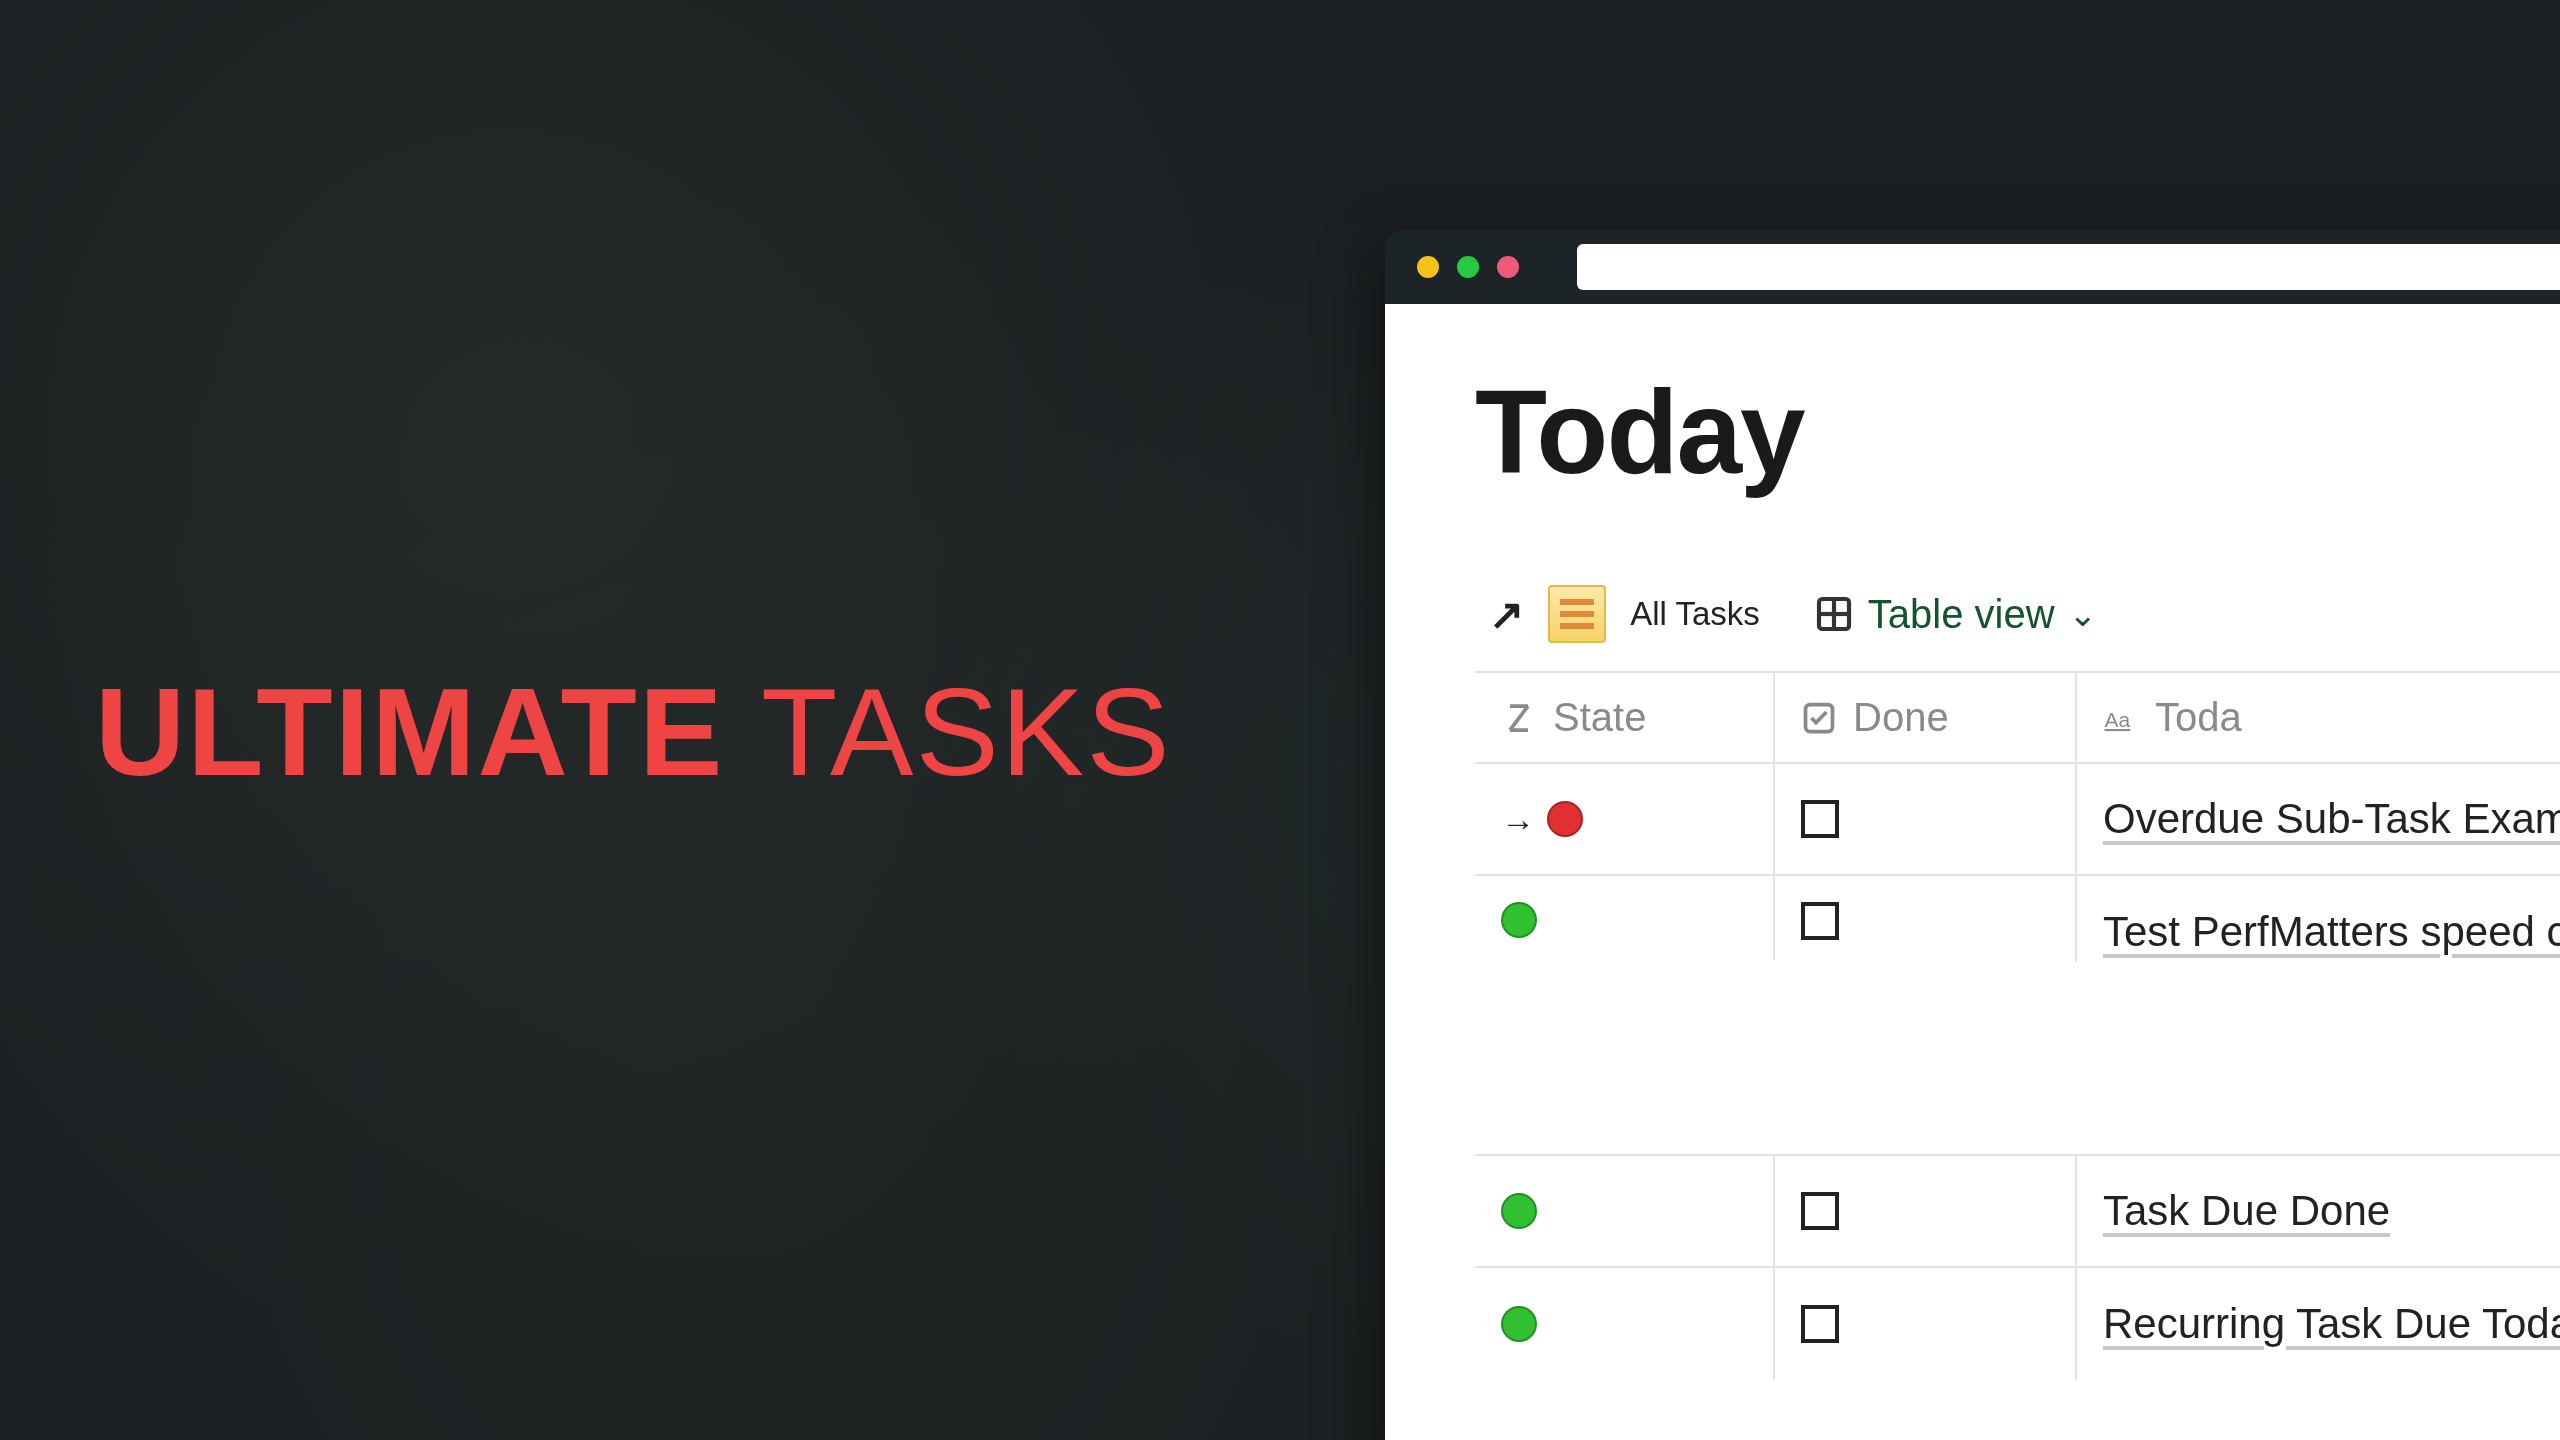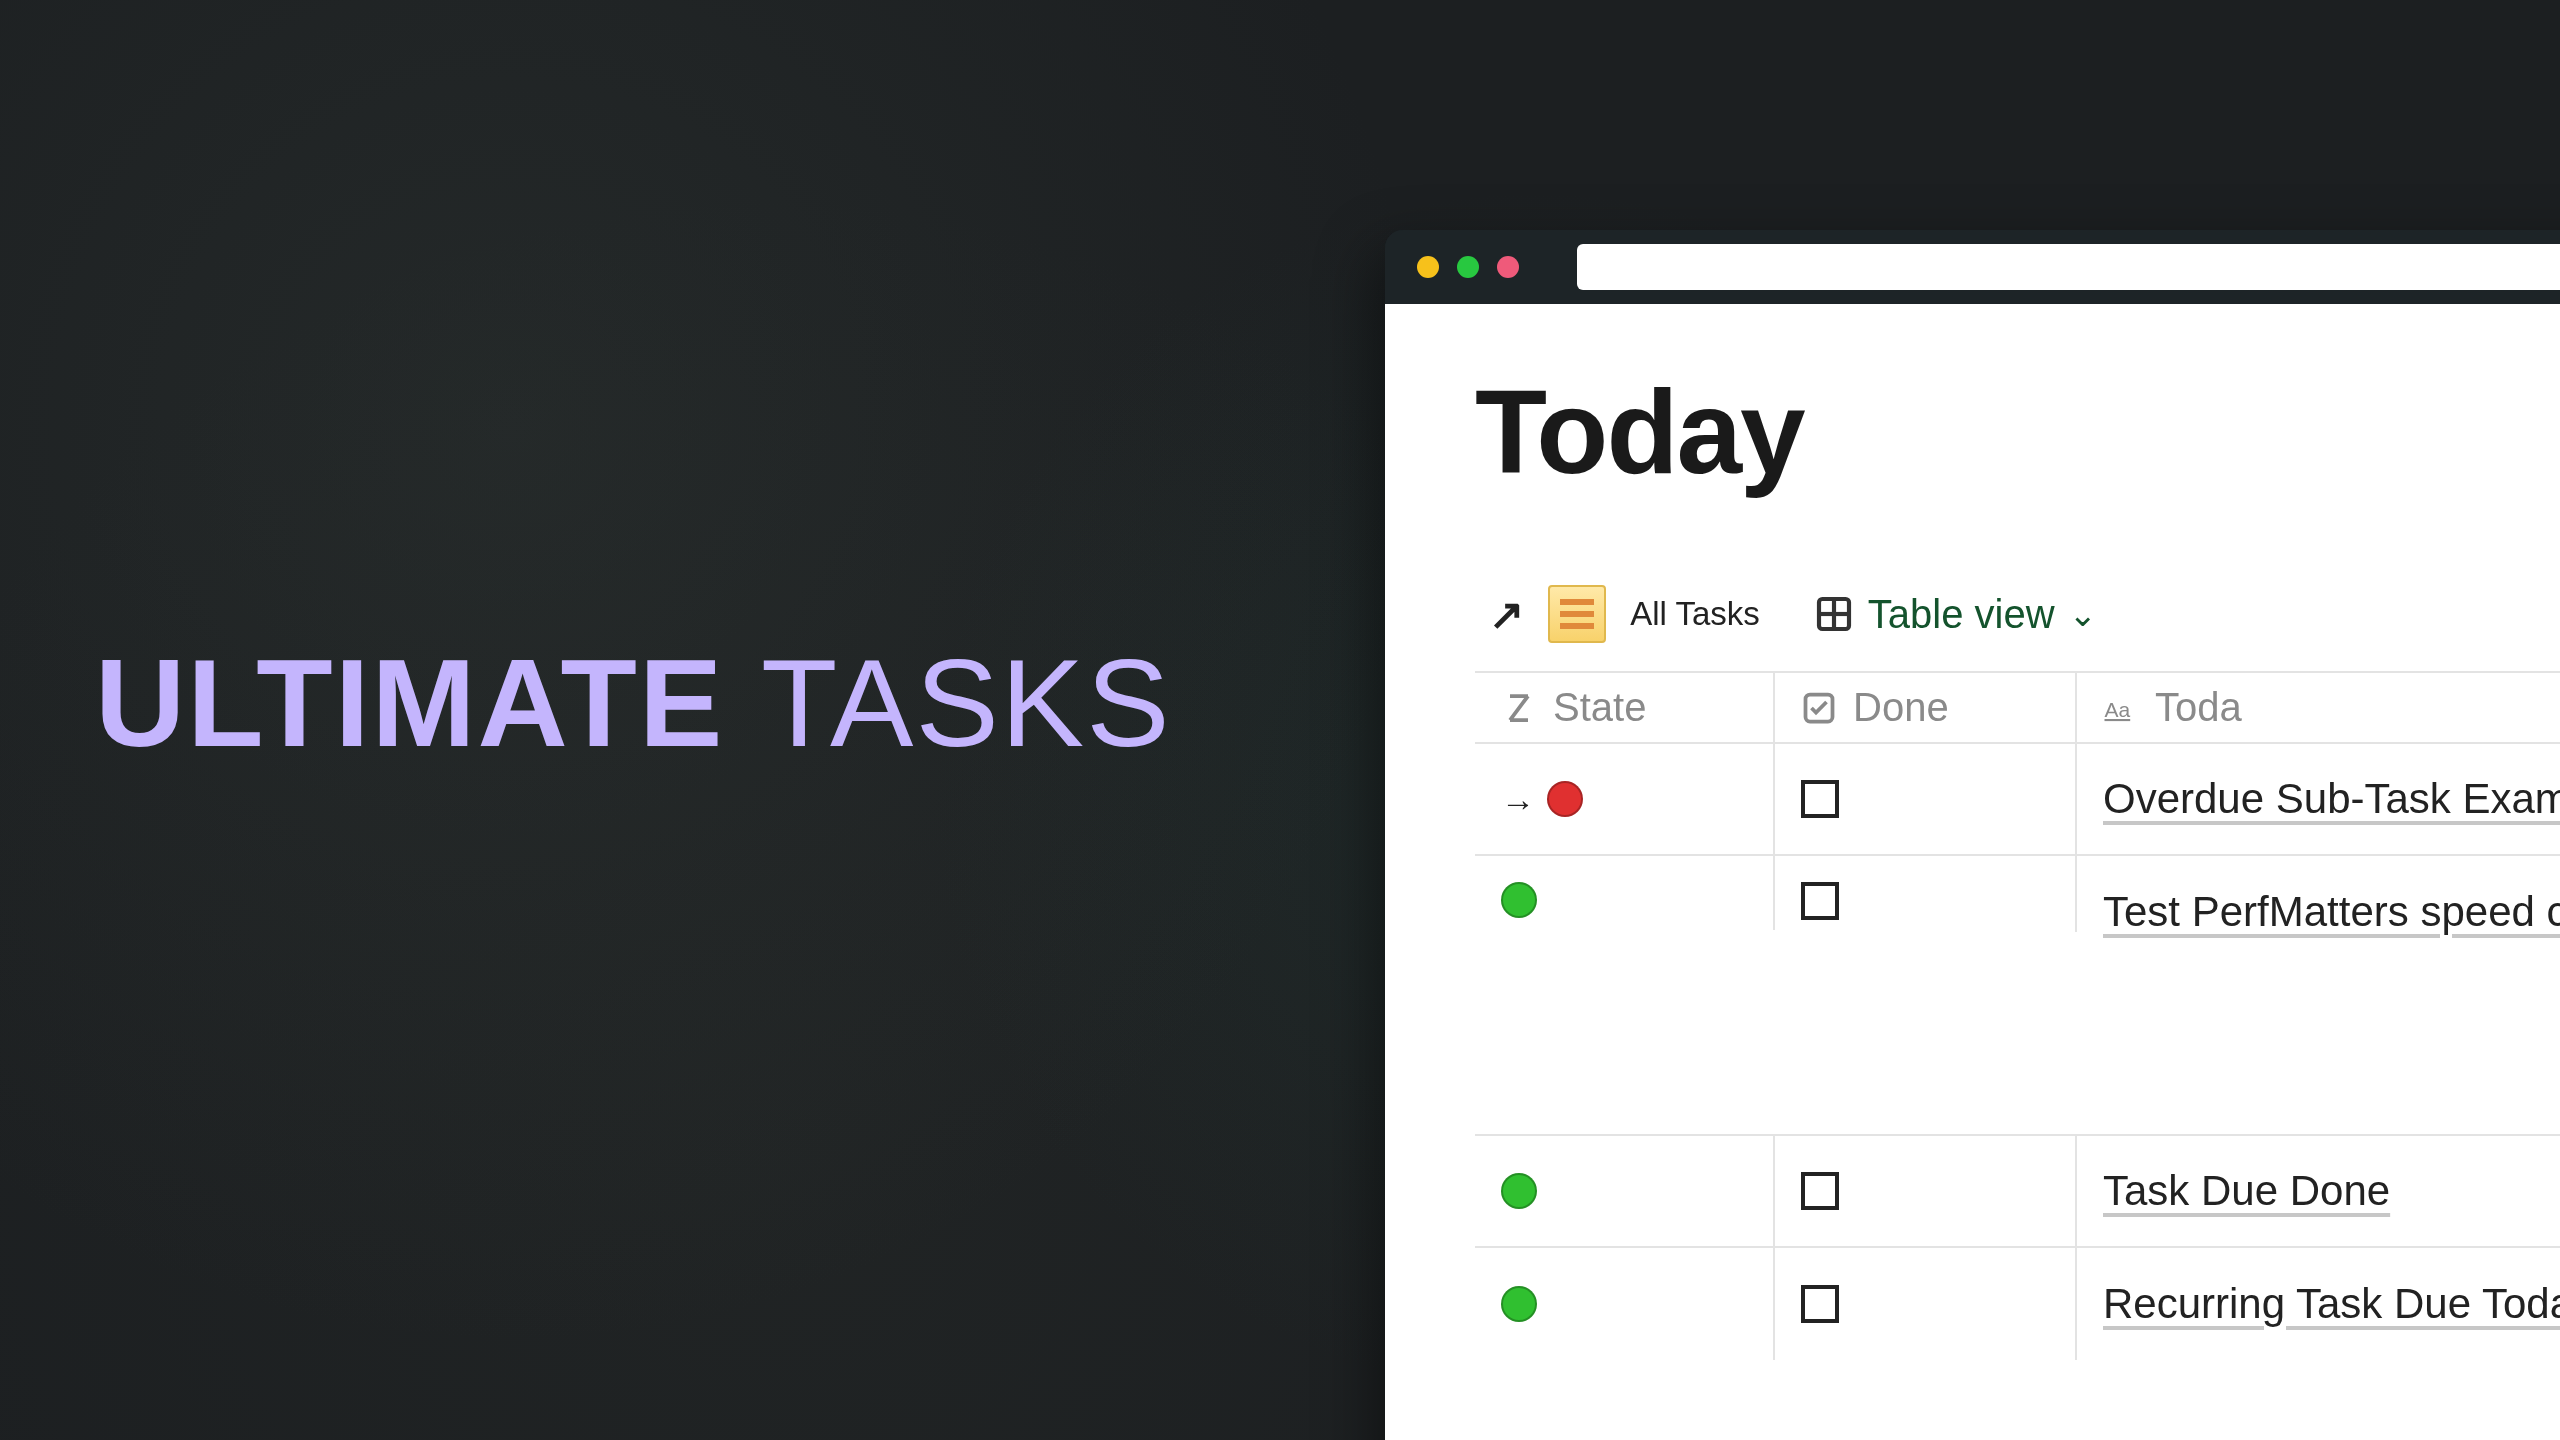--- a/index.html
+++ b/index.html
@@ -16,22 +16,22 @@
       radial-gradient(circle at 20% 30%, rgba(60,70,65,0.25), transparent 40%),
       radial-gradient(circle at 60% 55%, rgba(40,80,70,0.18), transparent 35%),
       radial-gradient(circle at 30% 80%, rgba(50,55,50,0.2), transparent 45%),
       #1c1f21;
   }
 
   
   .promo {
     position: absolute;
     left: 95px;
-    top: 640px;
-    color: #c4b5fd;
+    top: 669px;
+    color: #ef4444;
   }
   .promo-title {
     font-size: 125px;
     letter-spacing: 2px;
     line-height: 1;
   }
   .promo-title .bold { font-weight: 800; }
   .promo-title .light { font-weight: 300; }
   .promo-sub {
     margin-top: 35px;
@@ -131,21 +131,21 @@
 
   
   .tbl {
     border-top: 2px solid #e3e3e3;
   }
   .thead, .trow {
     display: flex;
     border-bottom: 2px solid #e3e3e3;
   }
   .cell {
-    padding: 12px 26px;
+    padding: 22px 26px;
     border-right: 2px solid #e3e3e3;
     display: flex;
     align-items: center;
     gap: 16px;
   }
   .col-state { width: 300px; }
   .col-done  { width: 302px; }
   .col-task  { flex: 1; }
   .thead .cell {
     color: #8a8a8a;

